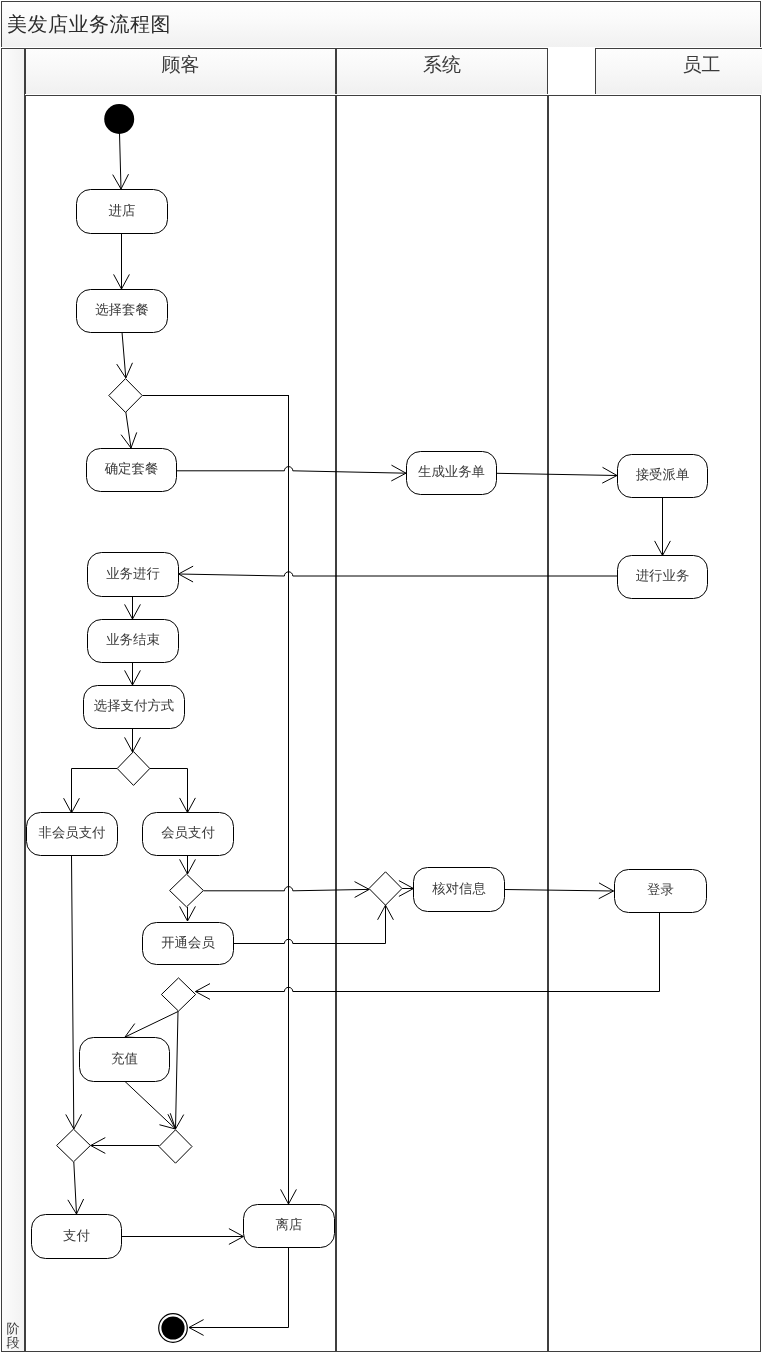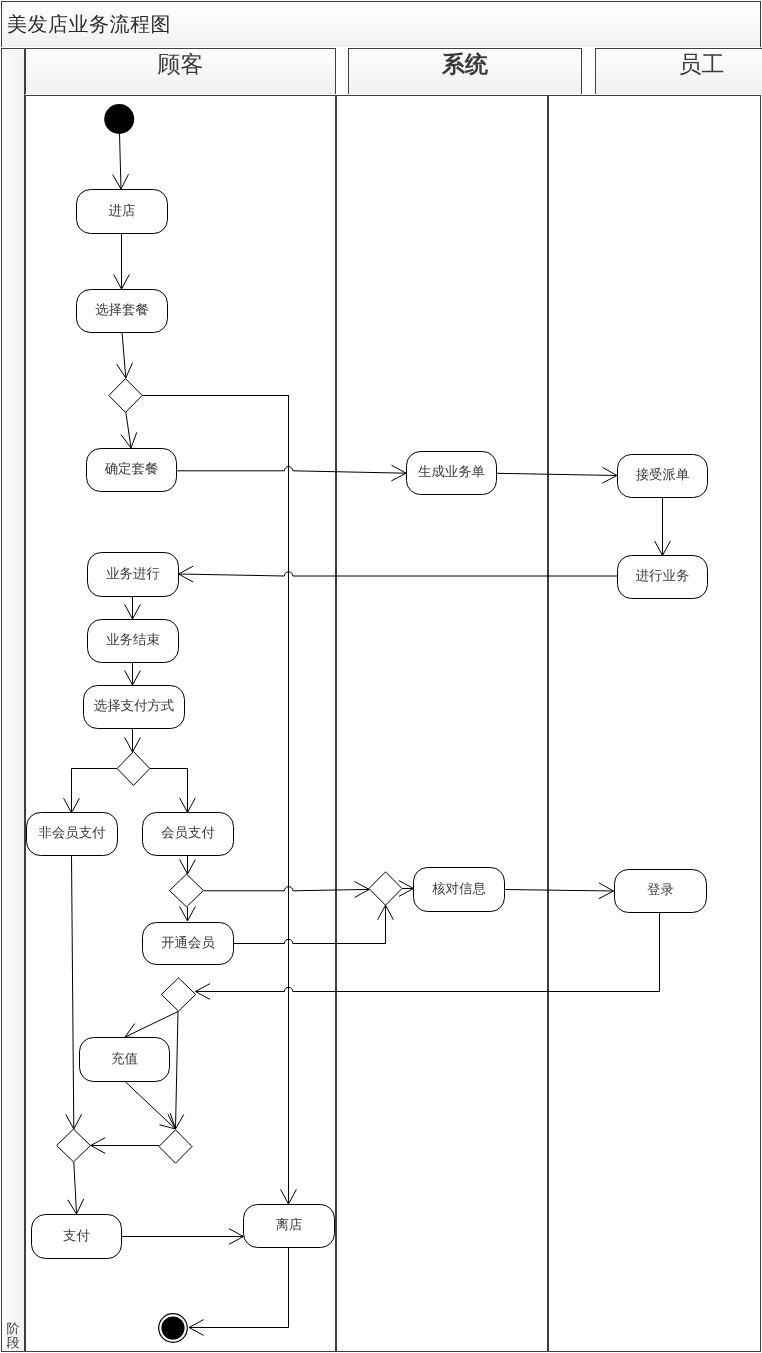--- a/index.html
+++ b/index.html
@@ -19,21 +19,21 @@
       border:1px solid #3f3f3f;box-sizing:border-box;
       background:linear-gradient(90deg,#fcfcfc 0%,#f2f2f2 100%);}
   .phase-label{position:absolute;left:4px;top:1273px;width:14px;height:30px;
       font-size:13.2px;line-height:13.6px;color:#3a3a3a;letter-spacing:0;
       text-align:center;}
   .phase-label span{display:block;height:13.6px;}
   .lane-head{position:absolute;top:48px;height:46px;box-sizing:border-box;
       border:1px solid #3f3f3f;border-bottom:none;
       background:linear-gradient(180deg,#fdfdfd 0%,#f8f8f8 45%,#f0f0f0 100%);
       display:flex;align-items:center;justify-content:center;
-      font-size:23px;color:#3a3a3a;padding-bottom:14px;}
+      font-size:19px;color:#3a3a3a;padding-bottom:14px;}
   .lane-body{position:absolute;top:95px;height:1257px;box-sizing:border-box;
       border:1px solid #3f3f3f;background:#ffffff;}
   svg.diagram{position:absolute;left:0;top:0;width:762px;height:1353px;}
 </style>
 </head>
 <body>
 
 <div id="root">
   <div class="title-bar">
     <div class="title-text">美发店业务流程图</div>
@@ -41,21 +41,21 @@
   <div class="phase-col">
     <div class="phase-label">
         <span>阶</span>
         <span>段</span>
       </div>
   </div>
   <div id="lanes">
     <div class="lane-head" style="left: 25px; width: 311px;">
         <span>顾客</span>
       </div>
-    <div class="lane-head" style="left: 348px; width: 234px; font-weight: bold;">
+    <div class="lane-head" style="left: 336px; width: 212px;">
         <span>系统</span>
       </div>
     <div class="lane-head" style="left: 548px; width: 213px; margin-left: 47px;">
         <span>员工</span>
       </div>
     <div class="lane-body" style="left: 25px; width: 311px;"></div>
     <div class="lane-body" style="left: 336px; width: 212px;"></div>
     <div class="lane-body" style="left: 548px; width: 213px;"></div>
   </div>
   <svg class="diagram" viewBox="0 0 762 1353">

